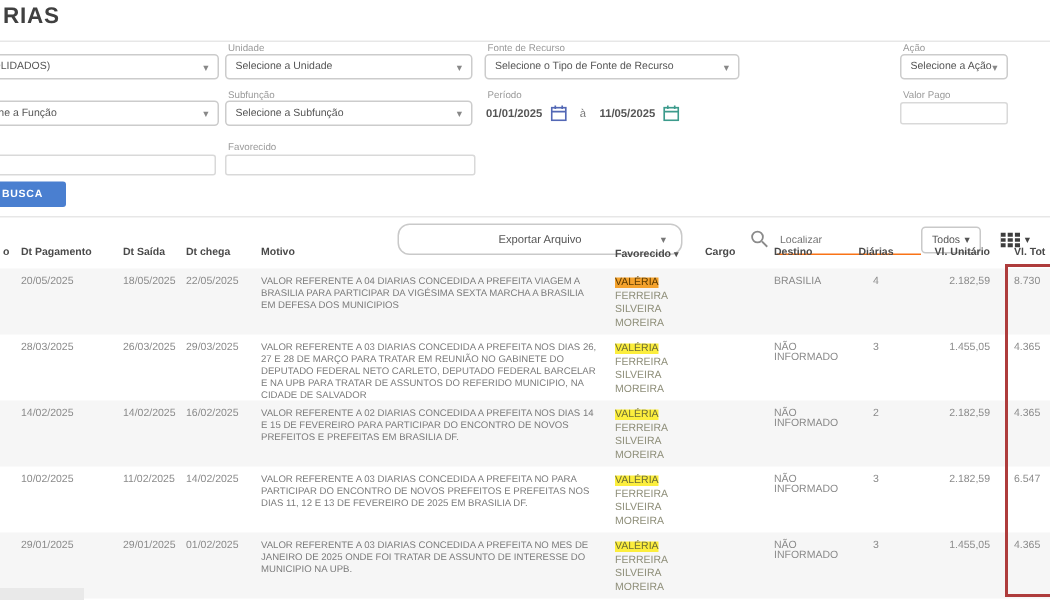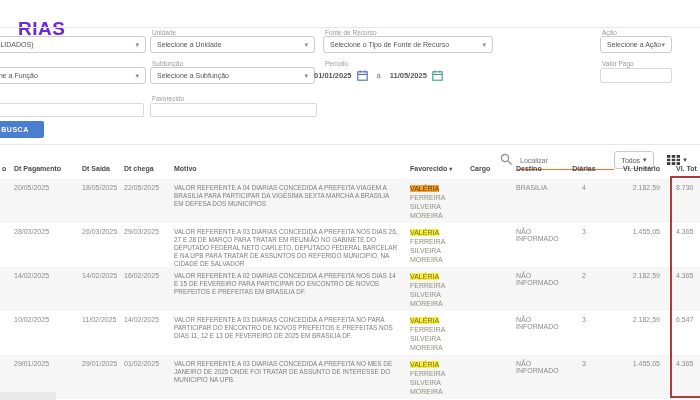--- a/index.html
+++ b/index.html
@@ -10,22 +10,22 @@
   .findbar{position:absolute;left:400px;top:0;width:300px;height:21px;background:#fcfcfc;
            border-left:1px solid #e3e3e3;border-bottom:1px solid #e3e3e3;}
   .find-block{position:absolute;left:2px;top:2px;width:104px;height:16px;background:#ececec;}
   .find-sel{position:absolute;left:109px;top:4px;background:#2e7bd2;color:#fff;font-size:8px;
             line-height:11px;padding:0 2px;}
   .find-count{position:absolute;left:244px;top:6px;font-size:8px;color:#777;}
   .find-div{position:absolute;left:263px;top:3px;width:1px;height:15px;background:#ddd;}
   .find-chevron{position:absolute;top:6px;}
 
   
-  .page-title{position:absolute;left:2px;top:2px;font-size:19px;font-weight:700;color:#6d28d9;
-              letter-spacing:.5px;margin:16px;}
+  .page-title{position:absolute;left:2px;top:2px;font-size:15px;font-weight:700;color:#404040;
+              letter-spacing:.5px;margin:0;}
   .hr{position:absolute;left:0;width:700px;height:1px;background:#e7e7e7;}
   .hr-title{top:27px;}
   .hr-table{top:144px;}
 
   
   .flabel{position:absolute;font-size:6.5px;color:#9a9a9a;}
   .select{position:absolute;height:17px;box-sizing:border-box;border:1px solid #ccc;border-radius:3px;
           background:#fff;display:flex;align-items:center;font-size:7px;color:#555;padding:0 6px;}
   .select .caret{margin-left:auto;color:#888;font-size:7px;}
   .tinput{position:absolute;box-sizing:border-box;border:1px solid #d9d9d9;border-radius:2px;
@@ -113,21 +113,21 @@
   <div class="select" style="left:-12px;top:67px;width:158px;">
     <span>one a Função</span>
     <span class="caret">▾</span>
   </div>
   <span class="flabel" style="left:152px;top:60px;">Subfunção</span>
   <div class="select" style="left:150px;top:67px;width:165px;">
     <span>Selecione a Subfunção</span>
     <span class="caret">▾</span>
   </div>
   <span class="flabel" style="left:325px;top:60px;">Período</span>
-  <div class="period-row" style="left:314px;top:70px;">
+  <div class="period-row" style="left:324px;top:70px;">
     <span>01/01/2025</span>
     <svg class="cal" width="11" height="11" viewBox="0 0 11 11">
       <rect x="0.8" y="1.8" width="9.4" height="8.4" fill="none" stroke="#5368b5" stroke-width="1.1"></rect>
       <line x1="0.8" y1="4.4" x2="10.2" y2="4.4" stroke="#5368b5" stroke-width="1.1"></line>
       <line x1="3.2" y1="0.4" x2="3.2" y2="2.6" stroke="#5368b5" stroke-width="1.1"></line>
       <line x1="7.8" y1="0.4" x2="7.8" y2="2.6" stroke="#5368b5" stroke-width="1.1"></line>
     </svg>
     <span class="period-sep">à</span>
     <span>11/05/2025</span>
     <svg class="cal" width="11" height="11" viewBox="0 0 11 11">
@@ -141,20 +141,24 @@
   <input class="tinput" style="left: 600px; top: 68px; width: 72px; height: 15px;">
 
   <input class="tinput" style="left: -12px; top: 103px; width: 156px; height: 14px;">
   <span class="flabel" style="left:152px;top:95px;">Favorecido</span>
   <input class="tinput" style="left: 150px; top: 103px; width: 167px; height: 14px;">
 
   <button class="busca-btn">BUSCA</button>
 
   <div class="hr hr-table"></div>
 
+  <div class="export-btn">
+    <span>Exportar Arquivo</span>
+    <span class="caret">▾</span>
+  </div>
   <svg class="search-icon" width="13" height="13" viewBox="0 0 13 13">
     <circle cx="5" cy="5" r="3.6" fill="none" stroke="#8a8a8a" stroke-width="1.2"></circle>
     <line x1="8" y1="8" x2="11.5" y2="11.5" stroke="#8a8a8a" stroke-width="1.2"></line>
   </svg>
   <input class="search-input" placeholder="Localizar" style="">
   <div class="todos-btn">
     <span>Todos</span>
     <span class="caret">▾</span>
   </div>
   <button class="cols-btn">

